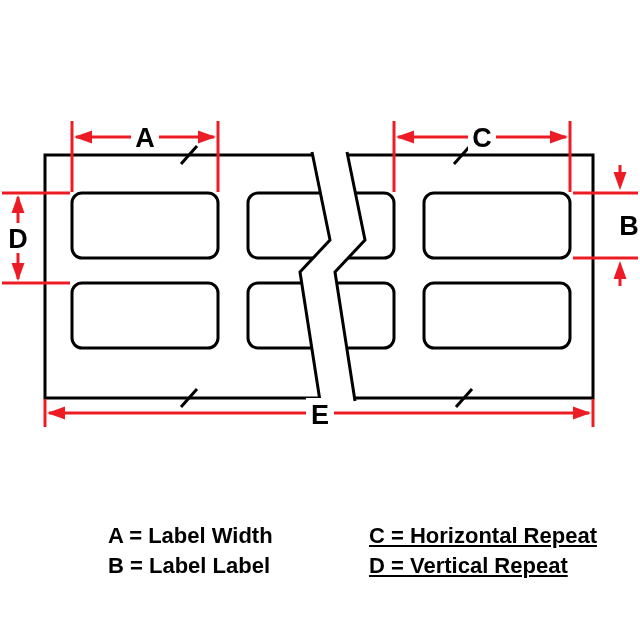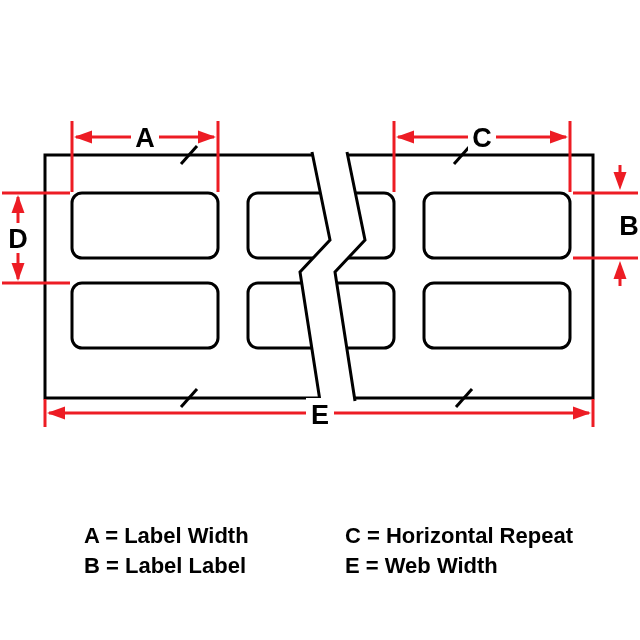--- a/index.html
+++ b/index.html
@@ -20,23 +20,23 @@
   .wfill{fill:var(--bg);}
   .red{stroke:var(--dim-red);stroke-width:3;fill:none;}
   .red-fill{fill:var(--dim-red);stroke:none;}
   .erase{fill:var(--bg);stroke:none;}
   .dim-letter{
     font-family:"Liberation Sans",sans-serif;
     font-weight:bold;font-size:27px;fill:#000;
     text-anchor:middle;
   }
   .legend{position:absolute;top:521px;left:0;width:640px;}
-  .legend-col{position:absolute;top:0;}
+  .legend-col{position:absolute;top:0;margin-left:24px;}
   .legend-col.left{left:84px;}
-  .legend-col.right{left:345px;}
+  .legend-col.right{left:345px;text-decoration:underline;}
   .legend-item{
     font-weight:bold;font-size:22px;color:#000;
     line-height:30px;white-space:nowrap;
   }
 </style>
 </head>
 <body>
 
 <div class="canvas">
 
@@ -103,17 +103,17 @@
 
   </svg>
 
   <div class="legend">
     <div class="legend-col left">
       <div class="legend-item">A = Label Width</div>
       <div class="legend-item">B = Label Label</div>
     </div>
     <div class="legend-col right">
       <div class="legend-item">C = Horizontal Repeat</div>
-      <div class="legend-item">E = Web Width</div>
+      <div class="legend-item">D = Vertical Repeat</div>
     </div>
   </div>
 
 </div>
 
 </body></html>

